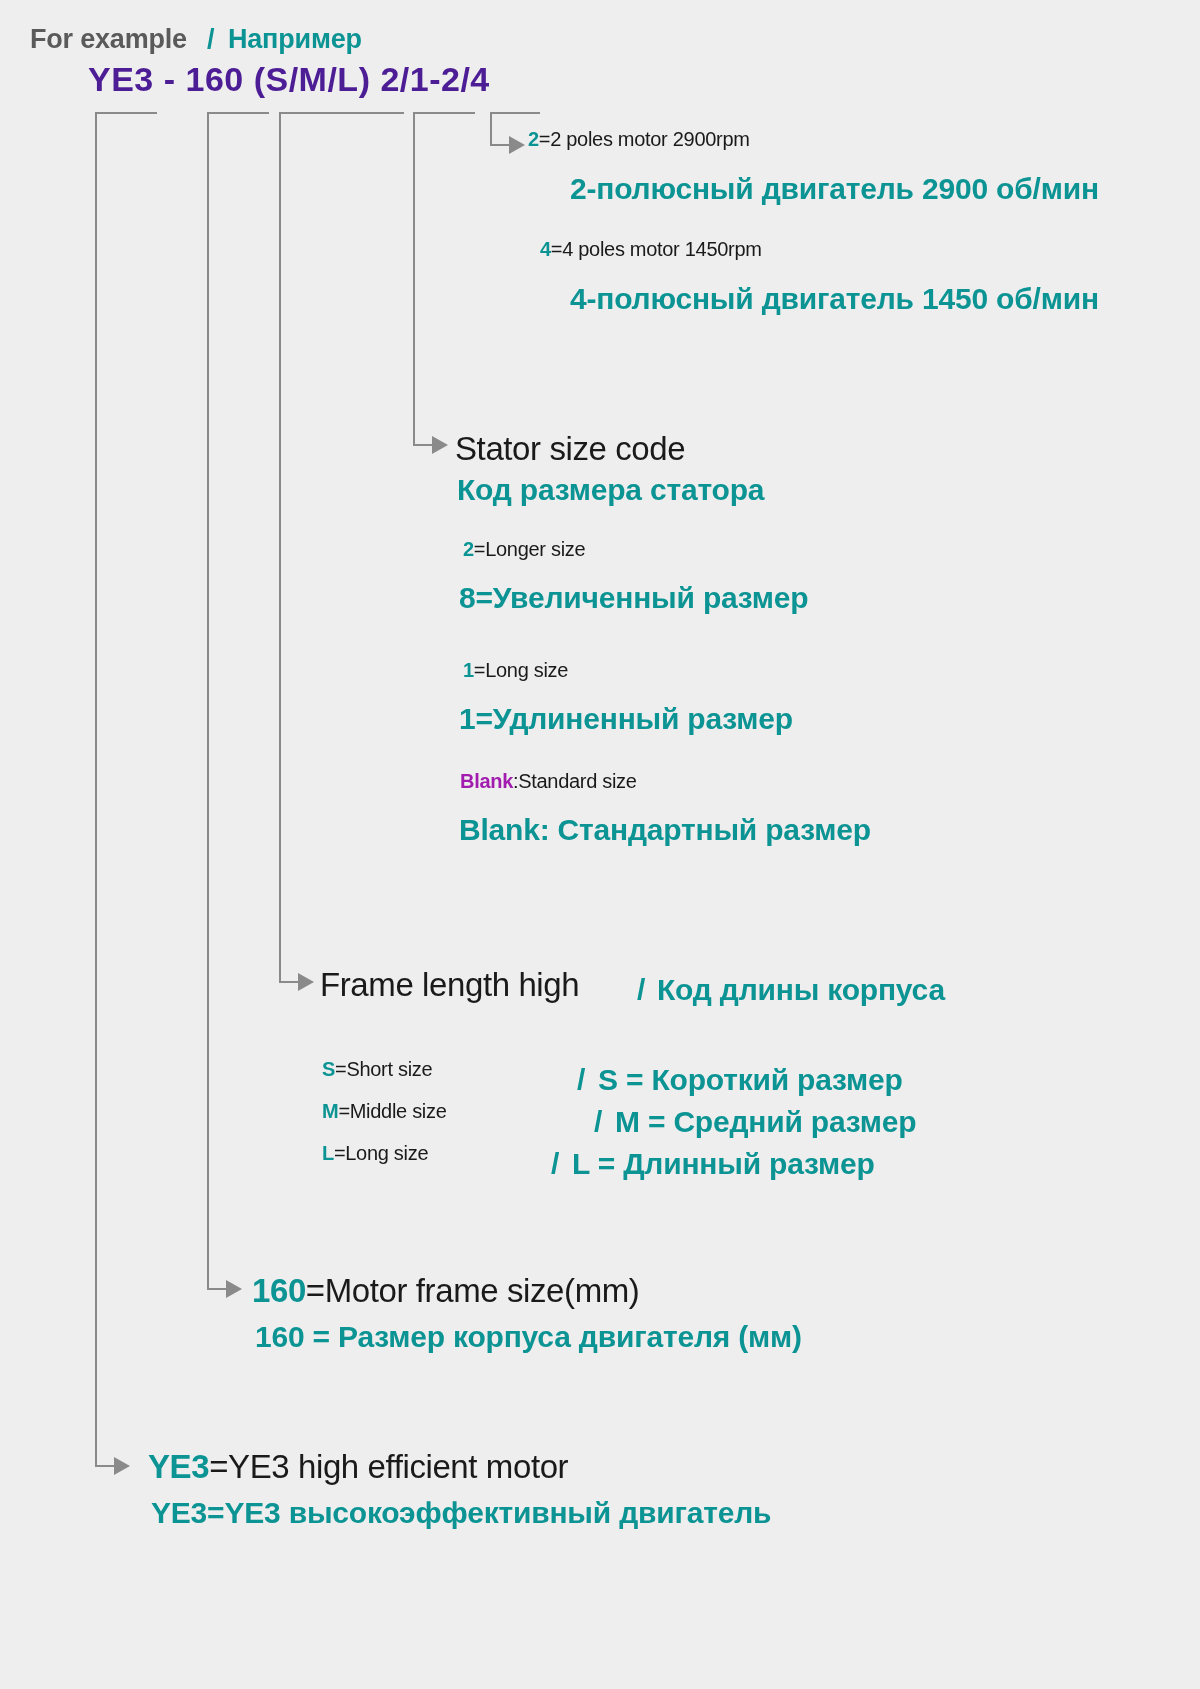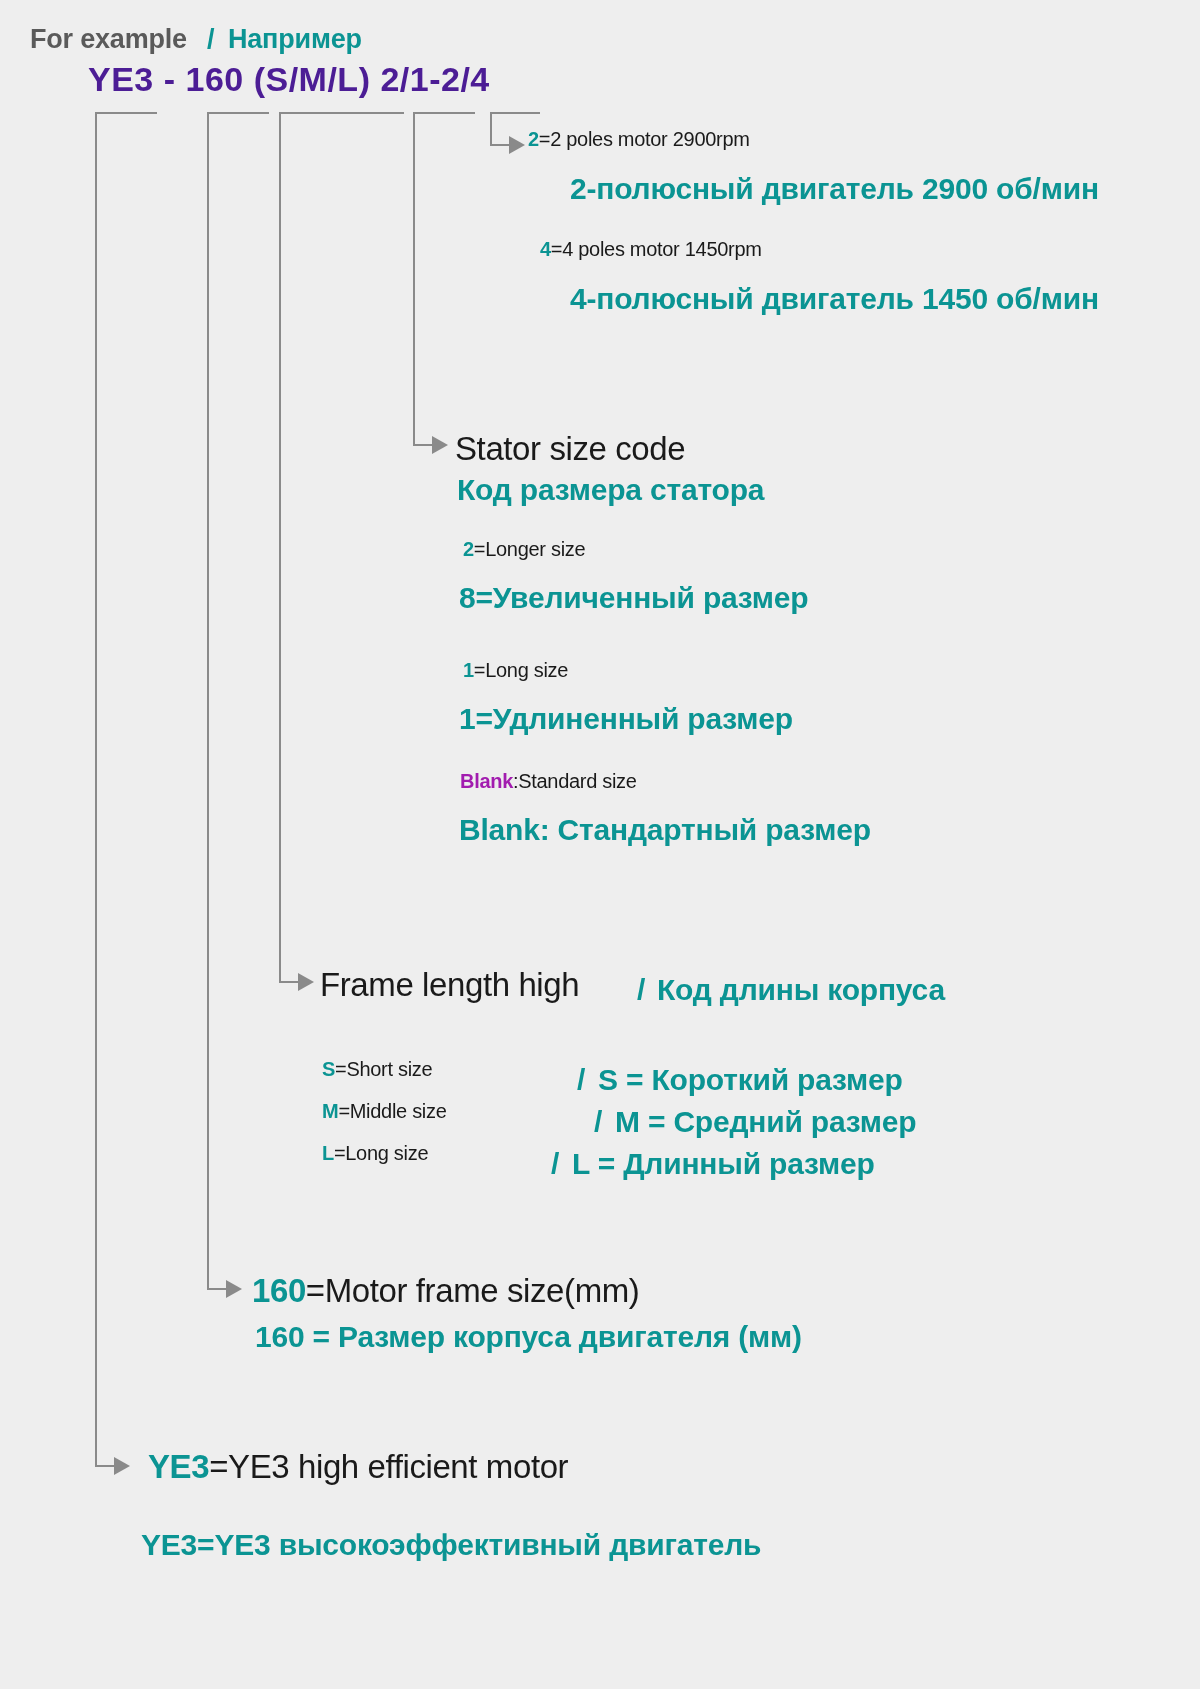--- a/index.html
+++ b/index.html
@@ -158,15 +158,15 @@
   <div class="txt ru-line" style="left:572px; top:1147px;">L = Длинный размер</div>
 
   <div class="txt big-en" style="left:252px; top:1272px;">
     <span class="key">160</span><span>=Motor frame size(mm)</span>
   </div>
   <div class="txt ru-line" style="left:255px; top:1320px;">160 = Размер корпуса двигателя (мм)</div>
 
   <div class="txt big-en" style="left:148px; top:1448px;">
     <span class="key">YE3</span><span>=YE3 high efficient motor</span>
   </div>
-  <div class="txt ru-line" style="left:141px; top:1496px;margin-top:32px;">YE3=YE3 высокоэффективный двигатель</div>
+  <div class="txt ru-line" style="left:151px; top:1496px;">YE3=YE3 высокоэффективный двигатель</div>
 
 </div>
 
 </body></html>

